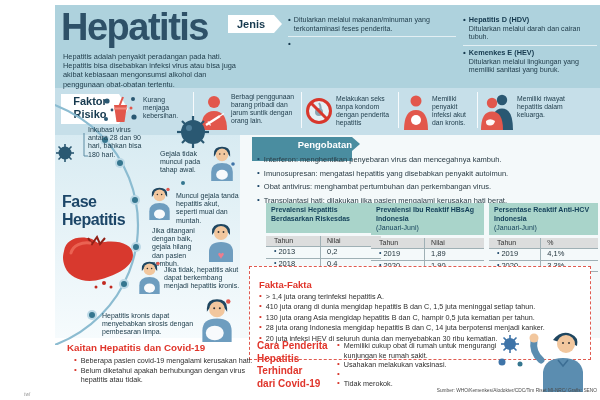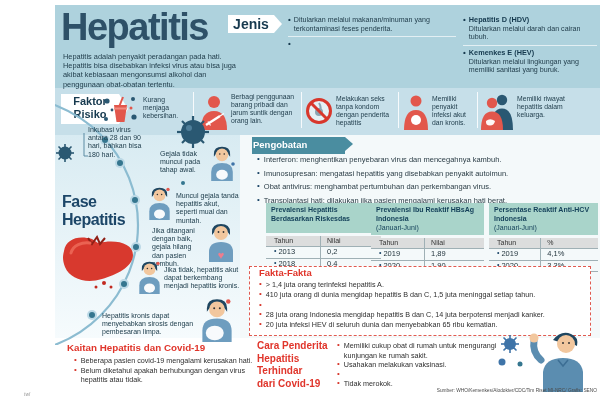--- a/index.html
+++ b/index.html
@@ -9,60 +9,60 @@
   
   .panel-top{left:55px;top:5px;width:545px;height:83px;background:#aed2dd;}
   .panel-faktor{left:55px;top:88px;width:545px;height:47px;background:#c6dfe9;}
   .panel-left{left:55px;top:135px;width:185px;height:203px;background:linear-gradient(180deg,#d8ebf2,#f6fbfd);}
   .panel-mid{left:240px;top:135px;width:360px;height:203px;background:#f4f9fa;}
   
   .big-title{left:61px;top:6px;font-size:38px;font-weight:bold;color:#2e5168;letter-spacing:-1.5px;}
   .intro{left:63px;top:52px;width:174px;font-size:7.4px;line-height:1.24;color:#213d4b;}
   .badge{background:#fff;color:#16394e;font-weight:bold;text-align:center;}
   .badge:after{content:'';position:absolute;left:100%;top:0;width:0;height:0;}
-  .jenis-badge{left:228px;top:15px;width:46px;height:18px;font-size:14px;line-height:18px;}
+  .jenis-badge{left:228px;top:15px;width:46px;height:18px;font-size:11px;line-height:18px;}
   .jenis-badge:after{border-top:9px solid transparent;border-bottom:9px solid transparent;border-left:8px solid #fff;}
   .jcol{font-size:7.1px;color:#213d4b;}
   .jcol1{left:288px;top:13px;width:168px;}
   .jcol2{left:463px;top:13px;width:134px;}
   .jentry{display:flex;padding:3px 0;}
   .jentry.sep{border-bottom:1px solid rgba(255,255,255,.65);}
   .jbullet{color:#16394e;font-weight:bold;margin-right:3px;font-size:8px;line-height:1;}
   .jname{display:block;font-weight:bold;color:#14384d;font-size:7.3px;line-height:1.2;}
   .jdesc{line-height:1.2;}
   
   .faktor-badge{left:61px;top:94px;width:58px;height:29px;font-size:11px;line-height:1.15;padding-top:1px;}
   .faktor-badge:after{border-top:15px solid transparent;border-bottom:15px solid transparent;border-left:9px solid #fff;}
   .ftext{font-size:6.8px;line-height:1.18;color:#1d3a49;}
   .vdiv{width:1px;height:36px;top:92px;background:rgba(255,255,255,.85);}
   
   .fase-title{font-size:16px;font-weight:bold;color:#1c4668;letter-spacing:-.5px;}
   .step{font-size:7px;line-height:1.17;color:#22404f;}
   
-  .ribbon{left:252px;top:137px;width:92px;height:17px;background:#4a8da0;color:#fff;font-weight:bold;
-          font-size:9.5px;line-height:15px;padding-left:1px;}
+  .ribbon{left:252px;top:137px;width:92px;height:24px;background:#4a8da0;color:#fff;font-weight:bold;
+          font-size:9.5px;line-height:15px;padding-left:8px;text-align:right;}
   .ribbon:after{content:'';position:absolute;left:100%;top:0;border-top:7.5px solid transparent;
           border-bottom:7.5px solid transparent;border-left:8px solid #4a8da0;}
   .plist{left:257px;top:155px;width:330px;font-size:7.5px;color:#2b3d46;}
   .plist .li{margin-bottom:4.5px;display:flex;}
   .bdot{color:#1c4668;margin-right:4px;font-size:8px;line-height:1.1;}
   .rdot{color:#d8372c;margin-right:4px;font-size:8px;line-height:1.1;}
   
   .tbl{top:203px;}
   .tbl-title{background:#a9d4ca;color:#123f58;font-size:7px;line-height:1.25;padding:3px 5px;
              min-height:24px;box-sizing:content-box;}
   .tbl-title .t{font-weight:bold;display:block;}
   .tbl-hdr{display:flex;background:#dcdddd;color:#333;font-size:7px;height:10px;line-height:10px;margin-top:3px;border-bottom:1px solid #9fb0b5;}
   .tbl-row{display:flex;font-size:7.5px;height:10.5px;line-height:10.5px;color:#1d2f38;border-bottom:1px solid #9fb0b5;}
   .c1{width:47%;padding-left:8px;box-sizing:border-box;}
   .c2{width:53%;padding-left:6px;border-left:1px solid #9fb0b5;box-sizing:border-box;}
   .yr{display:flex;}
   .yr .bdot{font-size:7px;margin-right:2px;}
   
-  .fakta{left:249px;top:266px;width:322px;height:68px;background:#fff;border:1px dashed #e05a50;padding:0 9px;box-sizing:content-box;}
+  .fakta{left:249px;top:266px;width:322px;height:68px;background:#fff;border:1px dashed #e05a50;padding:12px 9px;box-sizing:content-box;}
   .fakta-title{color:#e0352b;font-weight:bold;font-size:9.5px;margin-bottom:2px;}
   .fakta .li{display:flex;font-size:7.2px;line-height:1.45;color:#2e2e2e;}
   
   .kaitan-title{left:67px;top:342px;font-size:9.8px;font-weight:bold;color:#e0352b;}
   .klist{left:74px;top:356px;width:190px;font-size:7.2px;color:#2e2e2e;}
   .klist .li{display:flex;line-height:1.35;}
   .cara-title{left:257px;top:340px;font-size:10px;font-weight:bold;color:#e0352b;line-height:1.25;}
   .clist{left:337px;top:341px;width:180px;font-size:7.2px;color:#2e2e2e;}
   .clist .li{display:flex;line-height:1.35;}
   .source{left:0;top:388px;width:597px;text-align:right;font-size:4.8px;color:#4a4a4a;}
@@ -363,28 +363,29 @@
     <div class="li">
         <span class="rdot">•</span>
         <span>&gt; 1,4 juta orang terinfeksi hepatitis A.</span>
       </div>
     <div class="li">
         <span class="rdot">•</span>
         <span>410 juta orang di dunia mengidap hepatitis B dan C, 1,5 juta meninggal setiap tahun.</span>
       </div>
     <div class="li">
         <span class="rdot">•</span>
+        <span>130 juta orang Asia mengidap hepatitis B dan C, hampir 0,5 juta kematian per tahun.</span>
       </div>
     <div class="li">
         <span class="rdot">•</span>
         <span>28 juta orang Indonesia mengidap hepatitis B dan C, 14 juta berpotensi menjadi kanker.</span>
       </div>
     <div class="li">
         <span class="rdot">•</span>
-        <span>20 juta infeksi HEV di seluruh dunia dan menyebabkan 65 ribu kematian.</span>
+        <span>20 juta infeksi HEV di seluruh dunia dan menyebabkan 30 ribu kematian.</span>
       </div>
   </div>
 
   <div class="abs kaitan-title">Kaitan Hepatitis dan Covid-19</div>
   <div class="abs klist">
     <div class="li">
         <span class="rdot">•</span>
         <span>Beberapa pasien covid-19 mengalami kerusakan hati.</span>
       </div>
     <div class="li">

